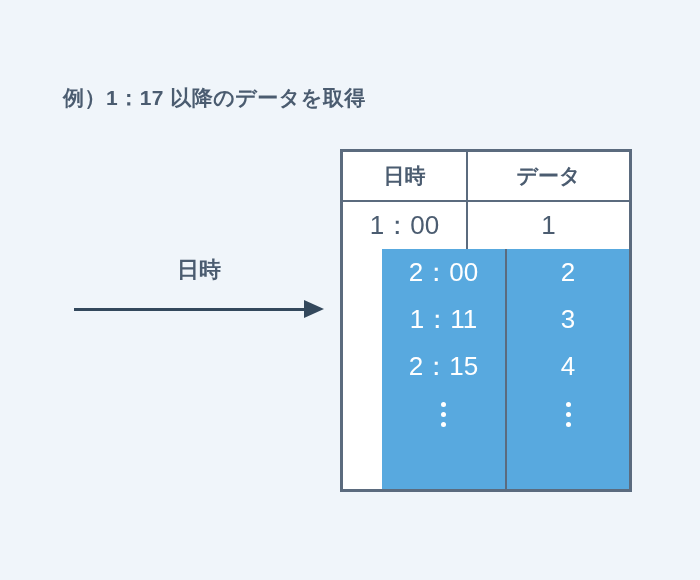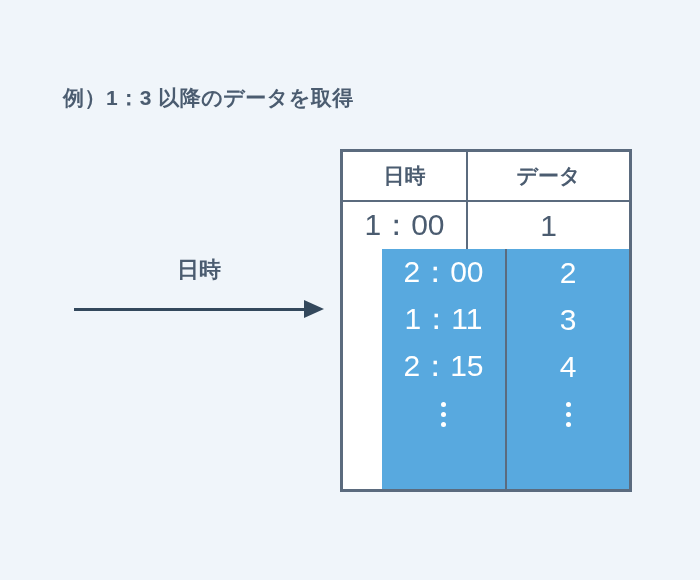--- a/index.html
+++ b/index.html
@@ -75,41 +75,41 @@
 
   .trow.header {
     height: 48px;
     border-bottom: 2px solid var(--border, #5b6b7e);
     font-size: 21px;
     font-weight: 700;
     color: var(--text-dark, #4b5c70);
   }
   .trow.body-row {
     height: 47px;
-    font-size: 30px;
+    font-size: 26px;
     color: var(--text-dark, #4b5c70);
   }
   .trow.ellipsis-row { height: 48px; }
   .trow.filler { flex: 1 1 auto; }
 
   .trow.row-highlight { background: var(--highlight-blue, #58a9df); color: var(--text-light, #ffffff); margin-left: 39px; }
 
   .vdots {
     display: inline-block;
     width: 5px; height: 5px;
     border-radius: 50%;
     background: currentColor;
     box-shadow: 0 10px 0 currentColor, 0 20px 0 currentColor;
     transform: translateY(-10px);
   }
 </style>
 </head>
 <body style="background: rgb(240, 245, 250);">
 
-<div class="title">例）1：3 以降のデータを取得</div>
+<div class="title">例）1：17 以降のデータを取得</div>
 
 <div class="arrow-group">
   <div class="arrow-label">日時</div>
   <div class="arrow">
     <div class="arrow-line"></div>
     <div class="arrow-head"></div>
   </div>
 </div>
 
 <div class="table">

